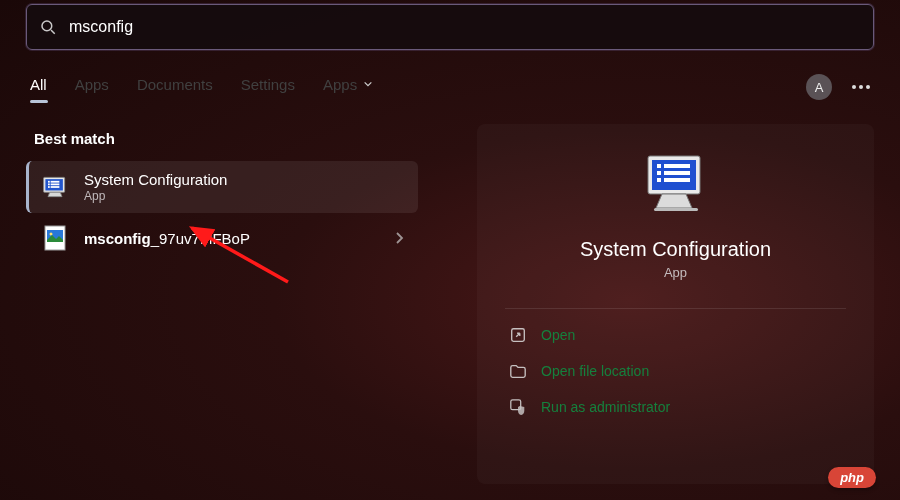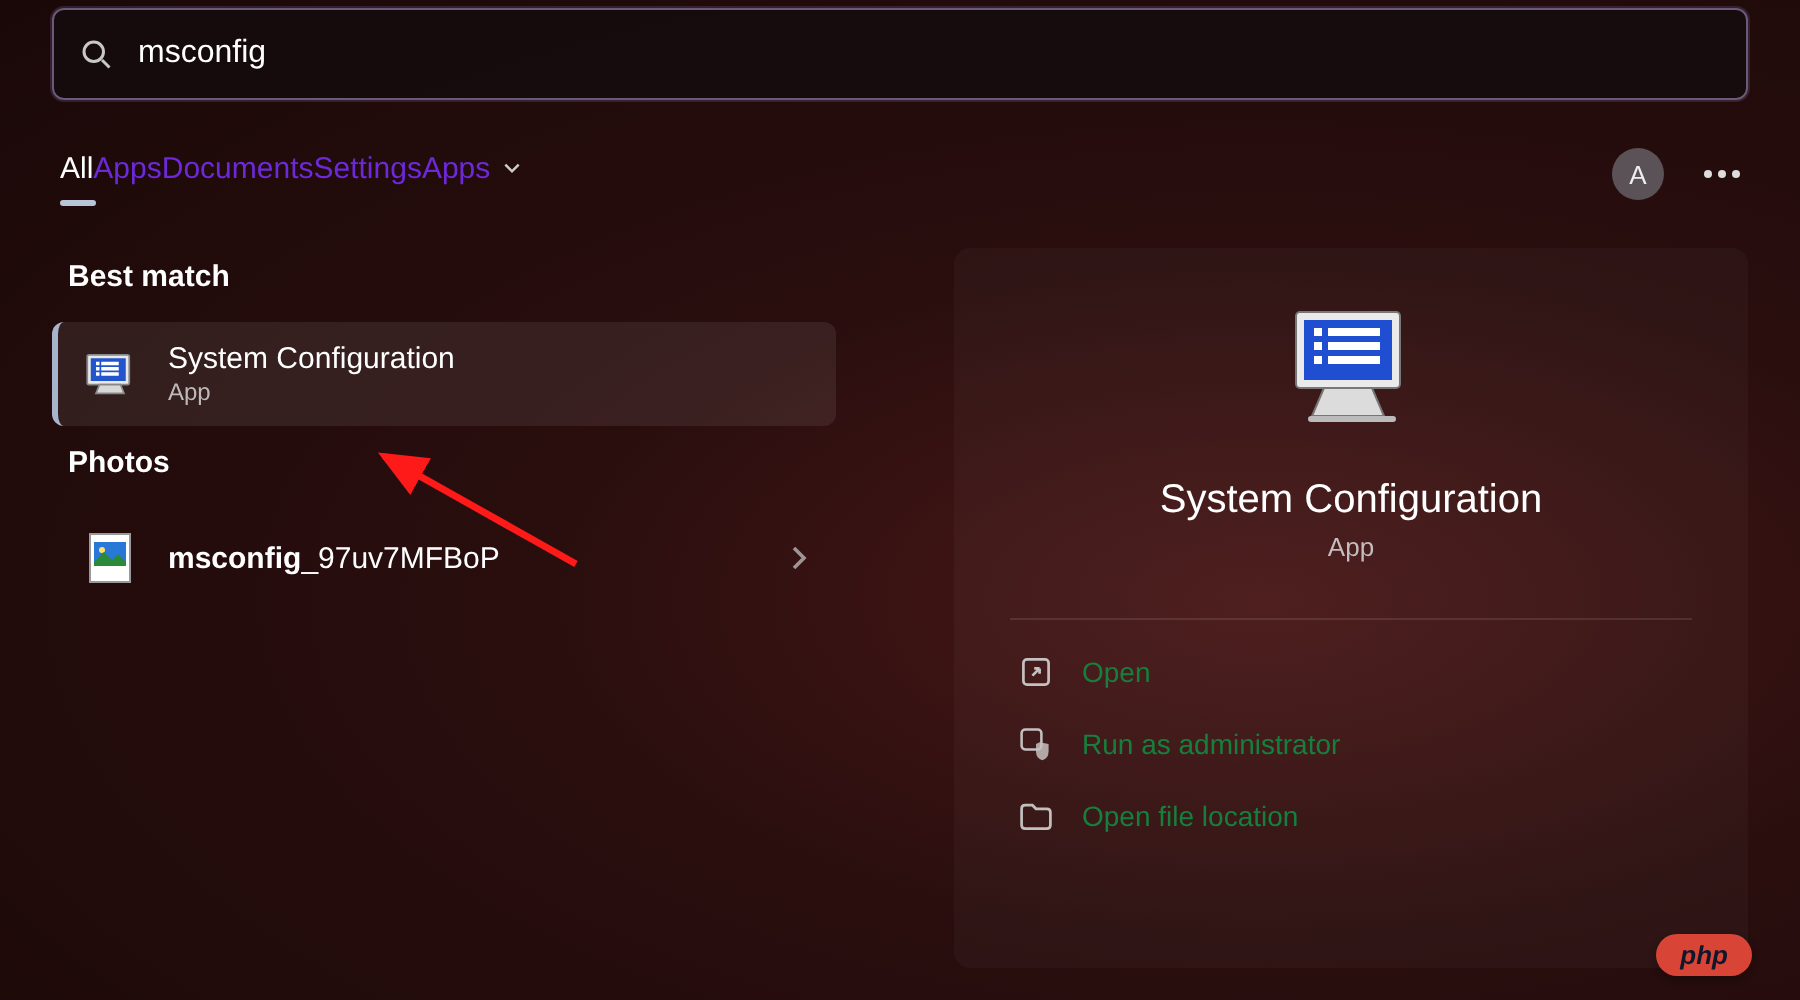--- a/index.html
+++ b/index.html
@@ -16,22 +16,22 @@
       box-shadow: 0 0 0 1px rgba(120,100,160,0.25);
     }
     .search-bar .icon { width: 18px; height: 18px; margin-right: 12px; opacity: 0.9; }
     .search-bar input {
       flex: 1; background: transparent; border: 0; outline: 0;
       color: #fff; font-size: 16px; caret-color: #fff;
     }
     .tabs-row {
       display: flex; align-items: center; padding: 24px 30px 10px 30px;
     }
-    .tabs { display: flex; flex: 1; }
-    .tab { font-size: 15px; color: #6d28d9; cursor: pointer; padding-bottom: 6px; position: relative; display: flex; align-items: center; gap: 6px; }
+    .tabs { display: flex; gap: 28px; flex: 1; }
+    .tab { font-size: 15px; color: #404040; cursor: pointer; padding-bottom: 6px; position: relative; display: flex; align-items: center; gap: 6px; }
     .tab.active { color: #fff; font-weight: 500; }
     .tab.active::after {
       content: ""; position: absolute; left: 0; bottom: -4px; width: 18px; height: 3px;
       background: #b8c4d8; border-radius: 2px;
     }
     .chev { width: 10px; height: 10px; }
     .right-ctrls { display: flex; align-items: center; gap: 20px; }
     .avatar {
       width: 26px; height: 26px; border-radius: 50%; background: #5a5256;
       display: flex; align-items: center; justify-content: center; font-size: 13px; color: #eee;
@@ -71,21 +71,21 @@
     .action {
       display: flex; align-items: center; gap: 14px; padding: 9px 4px;
       font-size: 14px; color: #15803d; cursor: pointer; border-radius: 4px;
     }
     .action .aicon { width: 18px; height: 18px; opacity: 0.85; }
     .arrow-annot {
       position: absolute; left: 178px; top: 222px; pointer-events: none;
     }
     .php-badge {
       position: absolute; right: 24px; bottom: 12px;
-      background: #d84537; color: #0f172a; font-size: 13px; font-style: italic;
+      background: #d84537; color: #ffffff; font-size: 13px; font-style: italic;
       font-weight: 600; padding: 3px 12px; border-radius: 12px;
       box-shadow: 0 2px 4px rgba(0,0,0,0.3);
     }
   </style>
 </head>
 <body>
 
 <div class="search-bar">
   <span class="icon">
     <svg viewBox="0 0 24 24" fill="none" stroke="#ddd" stroke-width="2">
@@ -145,21 +145,20 @@
             <rect x="11" y="15" width="10" height="2" fill="#fff"></rect>
           <path d="M10 22 L22 22 L24 27 L8 27 Z" fill="#d8d8d8" stroke="#888"></path>
         </svg>
       </div>
       <div class="rbody">
         <div class="rtitle">System Configuration</div>
         <div class="rsub">App</div>
       </div>
     </div>
 
-    <div class="section-title">Photos</div>
     <div class="result-item">
       <div class="ricon">
         <svg width="22" height="26" viewBox="0 0 22 26">
           <rect x="1" y="1" width="20" height="24" fill="#fff" stroke="#999"></rect>
           <rect x="3" y="5" width="16" height="12" fill="#2878d8"></rect>
           <circle cx="7" cy="9" r="1.5" fill="#ffe070"></circle>
           <path d="M3 15 L8 10 L12 14 L15 11 L19 15 L19 17 L3 17 Z" fill="#2a8a3a"></path>
         </svg>
       </div>
       <div class="rbody">
@@ -194,30 +193,30 @@
     <div class="action-list">
       <div class="action">
         <svg class="aicon" viewBox="0 0 20 20">
             <rect x="3" y="3" width="14" height="14" rx="2" fill="none" stroke="#ddd" stroke-width="1.5"></rect>
             <path d="M8 12 L12 8 M12 8 H9 M12 8 V11" stroke="#ddd" stroke-width="1.5" fill="none"></path>
           </svg>
         <span>Open</span>
       </div>
       <div class="action">
         <svg class="aicon" viewBox="0 0 20 20">
+            <path d="M2 6 Q2 4 4 4 H8 L10 6 H16 Q18 6 18 8 V15 Q18 17 16 17 H4 Q2 17 2 15 Z" fill="none" stroke="#ddd" stroke-width="1.5"></path>
+          </svg>
+        <span>Open file location</span>
+      </div>
+      <div class="action">
+        <svg class="aicon" viewBox="0 0 20 20">
             <rect x="2" y="2" width="11" height="11" rx="2" fill="none" stroke="#ddd" stroke-width="1.4"></rect>
             <path d="M12 9 L17 10 L17 14 Q17 18 13.5 19 Q10 18 10 14 L10 10 Z" fill="#ddd" opacity="0.85"></path>
           </svg>
         <span>Run as administrator</span>
-      </div>
-      <div class="action">
-        <svg class="aicon" viewBox="0 0 20 20">
-            <path d="M2 6 Q2 4 4 4 H8 L10 6 H16 Q18 6 18 8 V15 Q18 17 16 17 H4 Q2 17 2 15 Z" fill="none" stroke="#ddd" stroke-width="1.5"></path>
-          </svg>
-        <span>Open file location</span>
       </div>
     </div>
   </div>
 </div>
 
 <svg class="arrow-annot" width="120" height="70">
   <defs>
       <marker id="ah" markerWidth="8" markerHeight="8" refX="6" refY="3" orient="auto">
         <path d="M0 0 L7 3 L0 6 Z" fill="#ff1a1a"></path>
       </marker>

